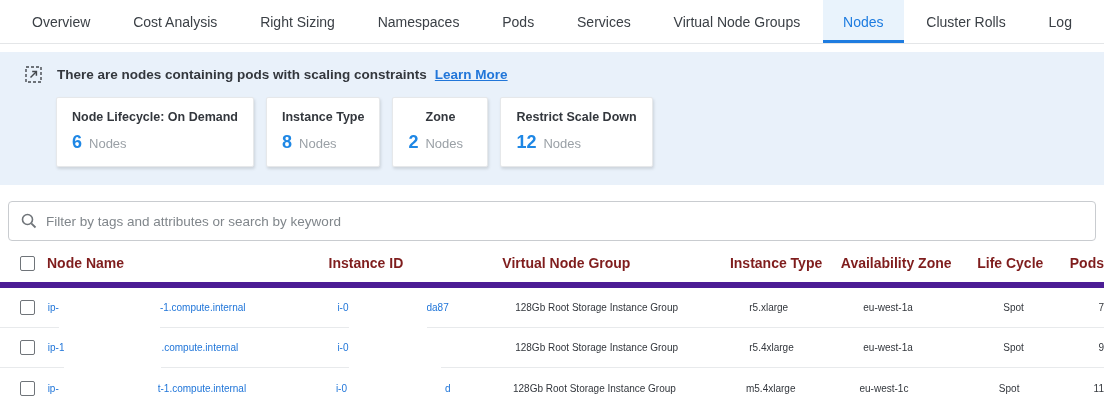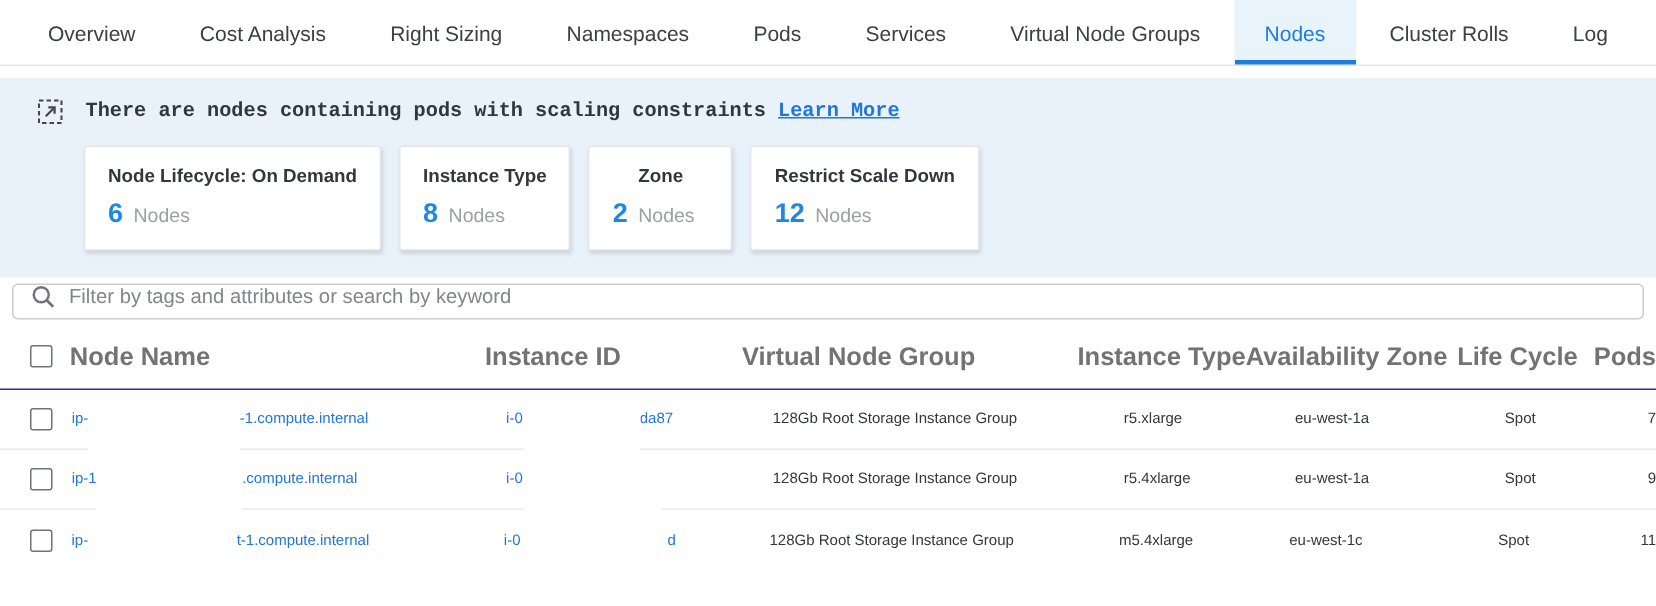--- a/index.html
+++ b/index.html
@@ -8,46 +8,46 @@
 
   
   .tabbar { display:flex; justify-content:space-between; align-items:stretch;
     height:44px; border-bottom:1px solid #e4e6e8; padding:0 12px; }
   .tab { display:flex; align-items:center; padding:0 20px; font-size:14px;
     color:#3b4046; cursor:pointer; white-space:nowrap; }
   .tab.active { color:#1e7ce0; background:#e9f3fc; box-shadow: inset 0 -3px 0 #1e7ce0; }
 
   
   .banner { background:#e9f1fa; margin-top:8px; padding:12px 0 18px 0; }
-  .banner-msg { display:flex; align-items:center; padding:2px 0 0 25px;font-family:Liberation Mono, monospace; }
+  .banner-msg { display:flex; align-items:center; padding:2px 0 0 25px; }
   .banner-icon { width:17px; height:17px; margin-right:15px; flex:0 0 auto; }
   .banner-text { font-size:13.5px; font-weight:bold; color:#33373d; }
   .banner-link { font-size:13.5px; font-weight:bold; color:#2176d9;
     text-decoration:underline; margin-left:8px; cursor:pointer; }
   .cards { display:flex; margin:14px 0 0 56px;text-align:center; }
   .card { background:#fff; border:1px solid #e6e8ea; border-radius:2px;
     box-shadow:1px 2px 3px rgba(0,0,0,0.12); padding:12px 15px 13px 15px;
     margin-right:12px; min-width:96px; cursor:pointer; }
   .card-title { font-size:12.5px; font-weight:bold; color:#33373d; white-space:nowrap; }
   .card-count-row { margin-top:8px; display:flex; align-items:baseline; }
   .card-count { font-size:18px; font-weight:bold; color:#1e87e5; }
   .card-unit { font-size:13px; color:#9aa0a6; margin-left:7px; }
 
   
-  .searchbox { display:flex; align-items:flex-start; margin:4px 8px 0 8px; height:24px;
+  .searchbox { display:flex; align-items:center; margin:16px 8px 0 8px; height:40px;
     border:1px solid #c9ccd0; border-radius:4px; background:#fff; padding:0 12px; }
   .search-icon { width:16px; height:16px; margin-right:9px; flex:0 0 auto; }
   .searchbox input { border:none; outline:none; flex:1; font-size:13.5px;
     font-family:"Liberation Sans", sans-serif; color:#33373d; background:transparent; }
   .searchbox input::placeholder { color:#80868b; }
 
   
   .table { margin-top:3px; }
   .trow { display:flex; align-items:center; position:relative; }
-  .thead { height:44px; border-bottom:1px solid #4c1d95; font-weight:bold; font-size:17px; color:#737373; }
+  .thead { height:44px; border-bottom:6px solid #4c1d95; font-weight:bold; font-size:14px; color:#7f1d1d; }
   .tbody-row { height:40px; border-bottom:1px solid #e8eaec; font-size:10px; }
   .tbody-row:last-child { border-bottom:none; }
   .cell { display:flex; align-items:center; white-space:nowrap; overflow:visible; }
   .c-check { width:48px; padding-left:20px; }
   .c-name  { width:292px; }
   .c-id    { width:147px; }
   .c-vng   { width:236px;margin-left:32px; }
   .c-type  { width:115px; }
   .c-az    { width:129px; }
   .c-lc    { width:96px;margin-left:12px; }

